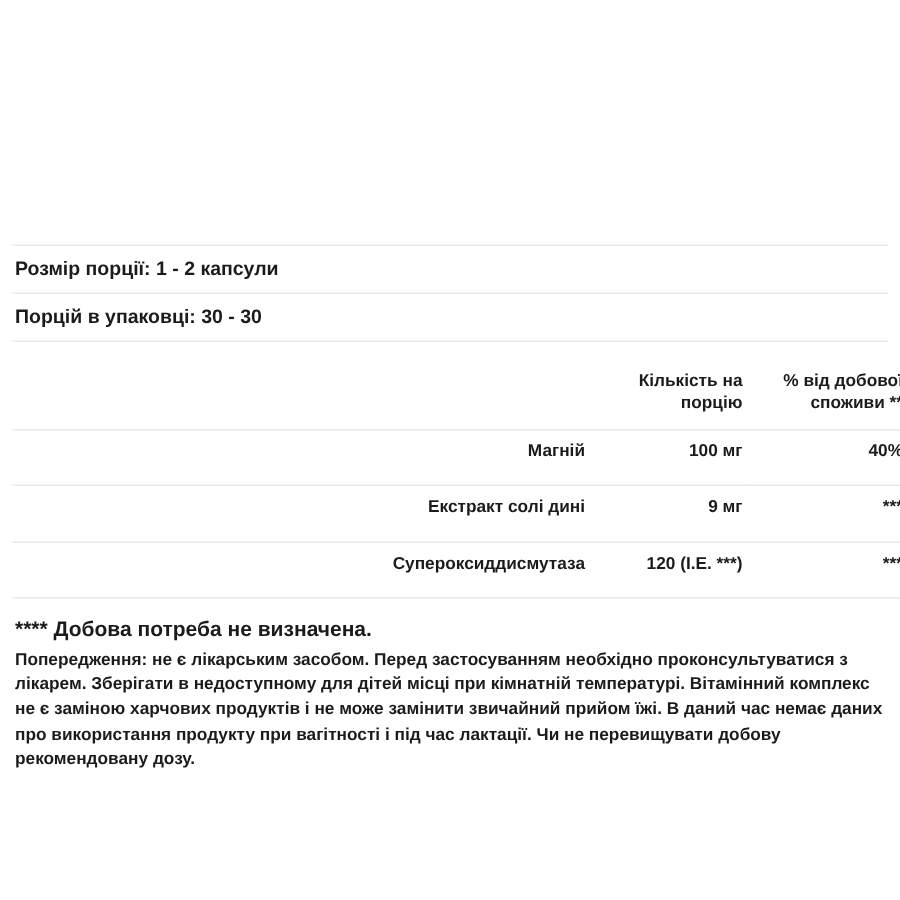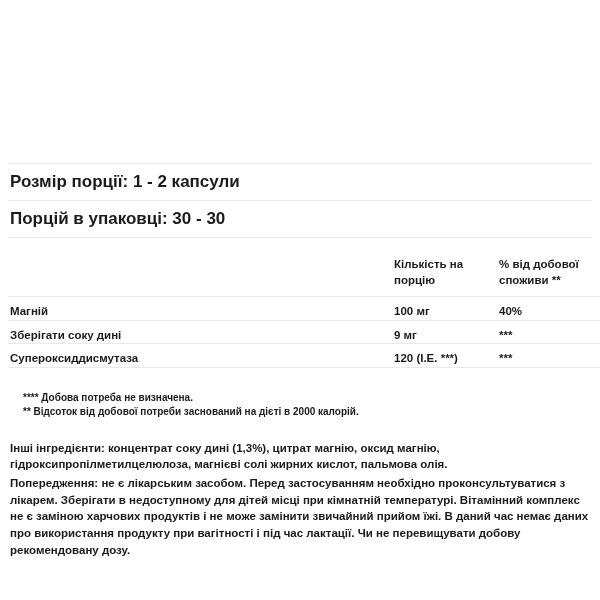--- a/index.html
+++ b/index.html
@@ -21,21 +21,21 @@
     height: 600px;
     box-sizing: border-box;
     padding: 163px 8px 0 8px;
     position: relative;
   }
 
   
   .serving-table {
     width: 584px;
     border-collapse: collapse;
-    font-size: 17px;
+    font-size: 13px;
     font-weight: bold;
     line-height: 1.3;
   }
   .serving-table tr {
     border-top: 1px solid #e9e9e9;
     border-bottom: 1px solid #e9e9e9;
   }
   .serving-table td {
     padding: 7px 2px 7px 2px;
     text-align: left;
@@ -49,47 +49,47 @@
   
   .facts-table {
     width: 584px;
     border-collapse: collapse;
     font-size: 11.5px;
     line-height: 1.35;
     table-layout: fixed;
   }
   .facts-table th,
   .facts-table td {
-    text-align: left;
+    text-align: right;
     vertical-align: top;
     padding: 6px 2px 6px 2px;
     font-weight: bold;
   }
   .facts-table thead th {
     border-bottom: 1px solid #e9e9e9;
     padding-top: 0;
     padding-bottom: 8px;
     vertical-align: bottom;
   }
   .facts-table tbody tr {
     border-bottom: 1px solid #e9e9e9;
   }
   .facts-table tbody td {
     padding-top: 7px;
-    padding-bottom: 0;
+    padding-bottom: 14px;
   }
   .col-name   { width: 380px; }
   .col-amount { width: 101px; }
   .col-dv     { width: 103px; }
 
   
   .footnotes {
-    margin: 13px;
+    margin: 0;
     padding: 10px 2px 0 2px;
-    font-size: 10px;
+    font-size: 14px;
     font-weight: bold;
     line-height: 1.45;
   }
   .footnote-line {
     display: block;
   }
 
   
   .para-block {
     padding: 0 2px;
@@ -130,34 +130,32 @@
         <th class="col-dv">% від добової споживи **</th>
       </tr>
     </thead>
     <tbody>
       <tr>
         <td class="col-name">Магній</td>
         <td class="col-amount">100 мг</td>
         <td class="col-dv">40%</td>
       </tr>
       <tr>
-        <td class="col-name">Зберігати соку дині</td>
+        <td class="col-name">Екстракт солі дині</td>
         <td class="col-amount">9 мг</td>
         <td class="col-dv">***</td>
       </tr>
       <tr>
         <td class="col-name">Супероксиддисмутаза</td>
         <td class="col-amount">120 (I.E. ***)</td>
         <td class="col-dv">***</td>
       </tr>
     </tbody>
   </table>
 
   <div class="footnotes">
     <span class="footnote-line">**** Добова потреба не визначена.</span>
-    <span class="footnote-line">** Відсоток від добової потреби заснований на дієті в 2000 калорій.</span>
   </div>
 
-  <p class="para-block ingredients">Інші інгредієнти: концентрат соку дині (1,3%), цитрат магнію, оксид магнію, гідроксипропілметилцелюлоза, магнієві солі жирних кислот, пальмова олія.</p>
 
   <p class="para-block warning">Попередження: не є лікарським засобом. Перед застосуванням необхідно проконсультуватися з лікарем. Зберігати в недоступному для дітей місці при кімнатній температурі. Вітамінний комплекс не є заміною харчових продуктів і не може замінити звичайний прийом їжі. В даний час немає даних про використання продукту при вагітності і під час лактації. Чи не перевищувати добову рекомендовану дозу.</p>
 
 </div>
 
 </body></html>

